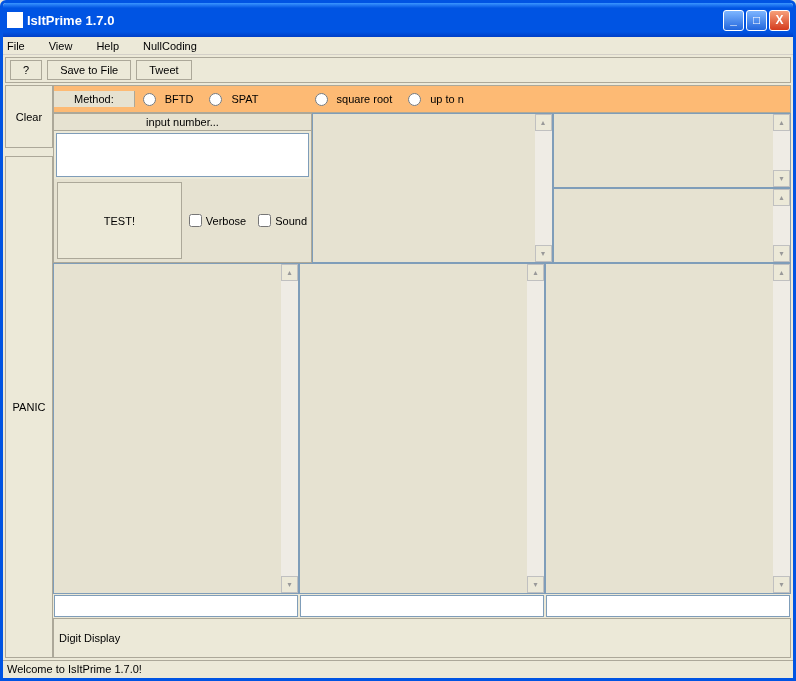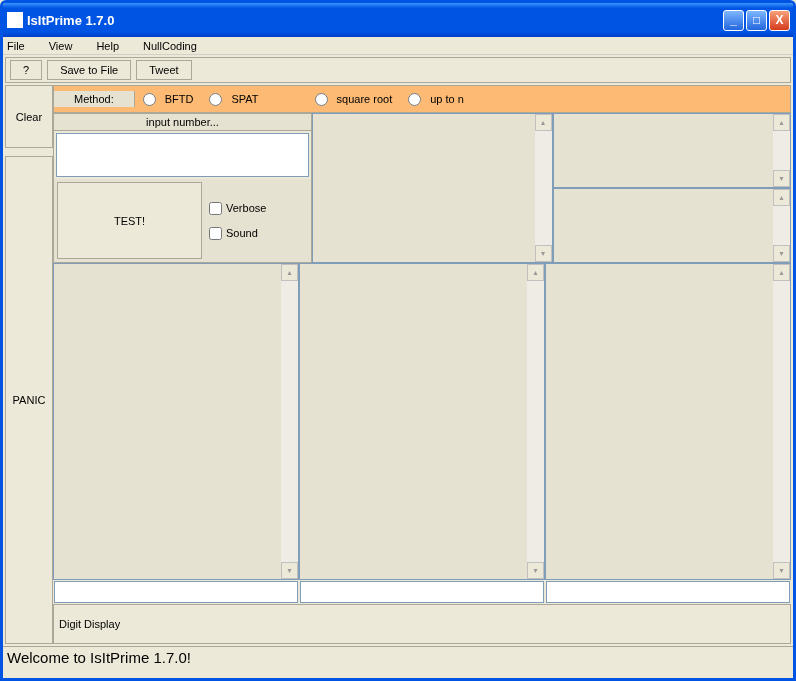--- a/index.html
+++ b/index.html
@@ -176,21 +176,21 @@
   border: 1px solid #aca899;
   background: #ece9d8;
   display: flex;
   align-items: center;
   justify-content: center;
   cursor: pointer;
 }
 .check-col {
   flex: 1;
   display: flex;
-  flex-direction: column;
+  flex-direction: row;
   justify-content: center;
   gap: 12px;
   padding: 4px;
 }
 .check-item { display: flex; align-items: center; gap: 4px; cursor: pointer; }
 .check-item input { margin: 0; }
 .scroll-panel {
   flex: 1;
   border: 1px solid #7f9db9;
   background: #e6e2d1;
@@ -229,25 +229,25 @@
   border: 1px solid #7f9db9;
   background: #fff;
   margin: 1px;
 }
 .digit-row {
   border: 1px solid #aca899;
   padding: 13px 5px;
   background: #ece9d8;
 }
 .status-bar {
-  height: 32px;
+  height: 18px;
   border-top: 1px solid #aca899;
   padding: 2px 4px;
   background: #ece9d8;
-  font-size: 15px;
+  font-size: 11px;
 }
 .stacked-right {
   flex: 1;
   display: flex;
   flex-direction: column;
 }
 </style>
 </head>
 <body>
 

